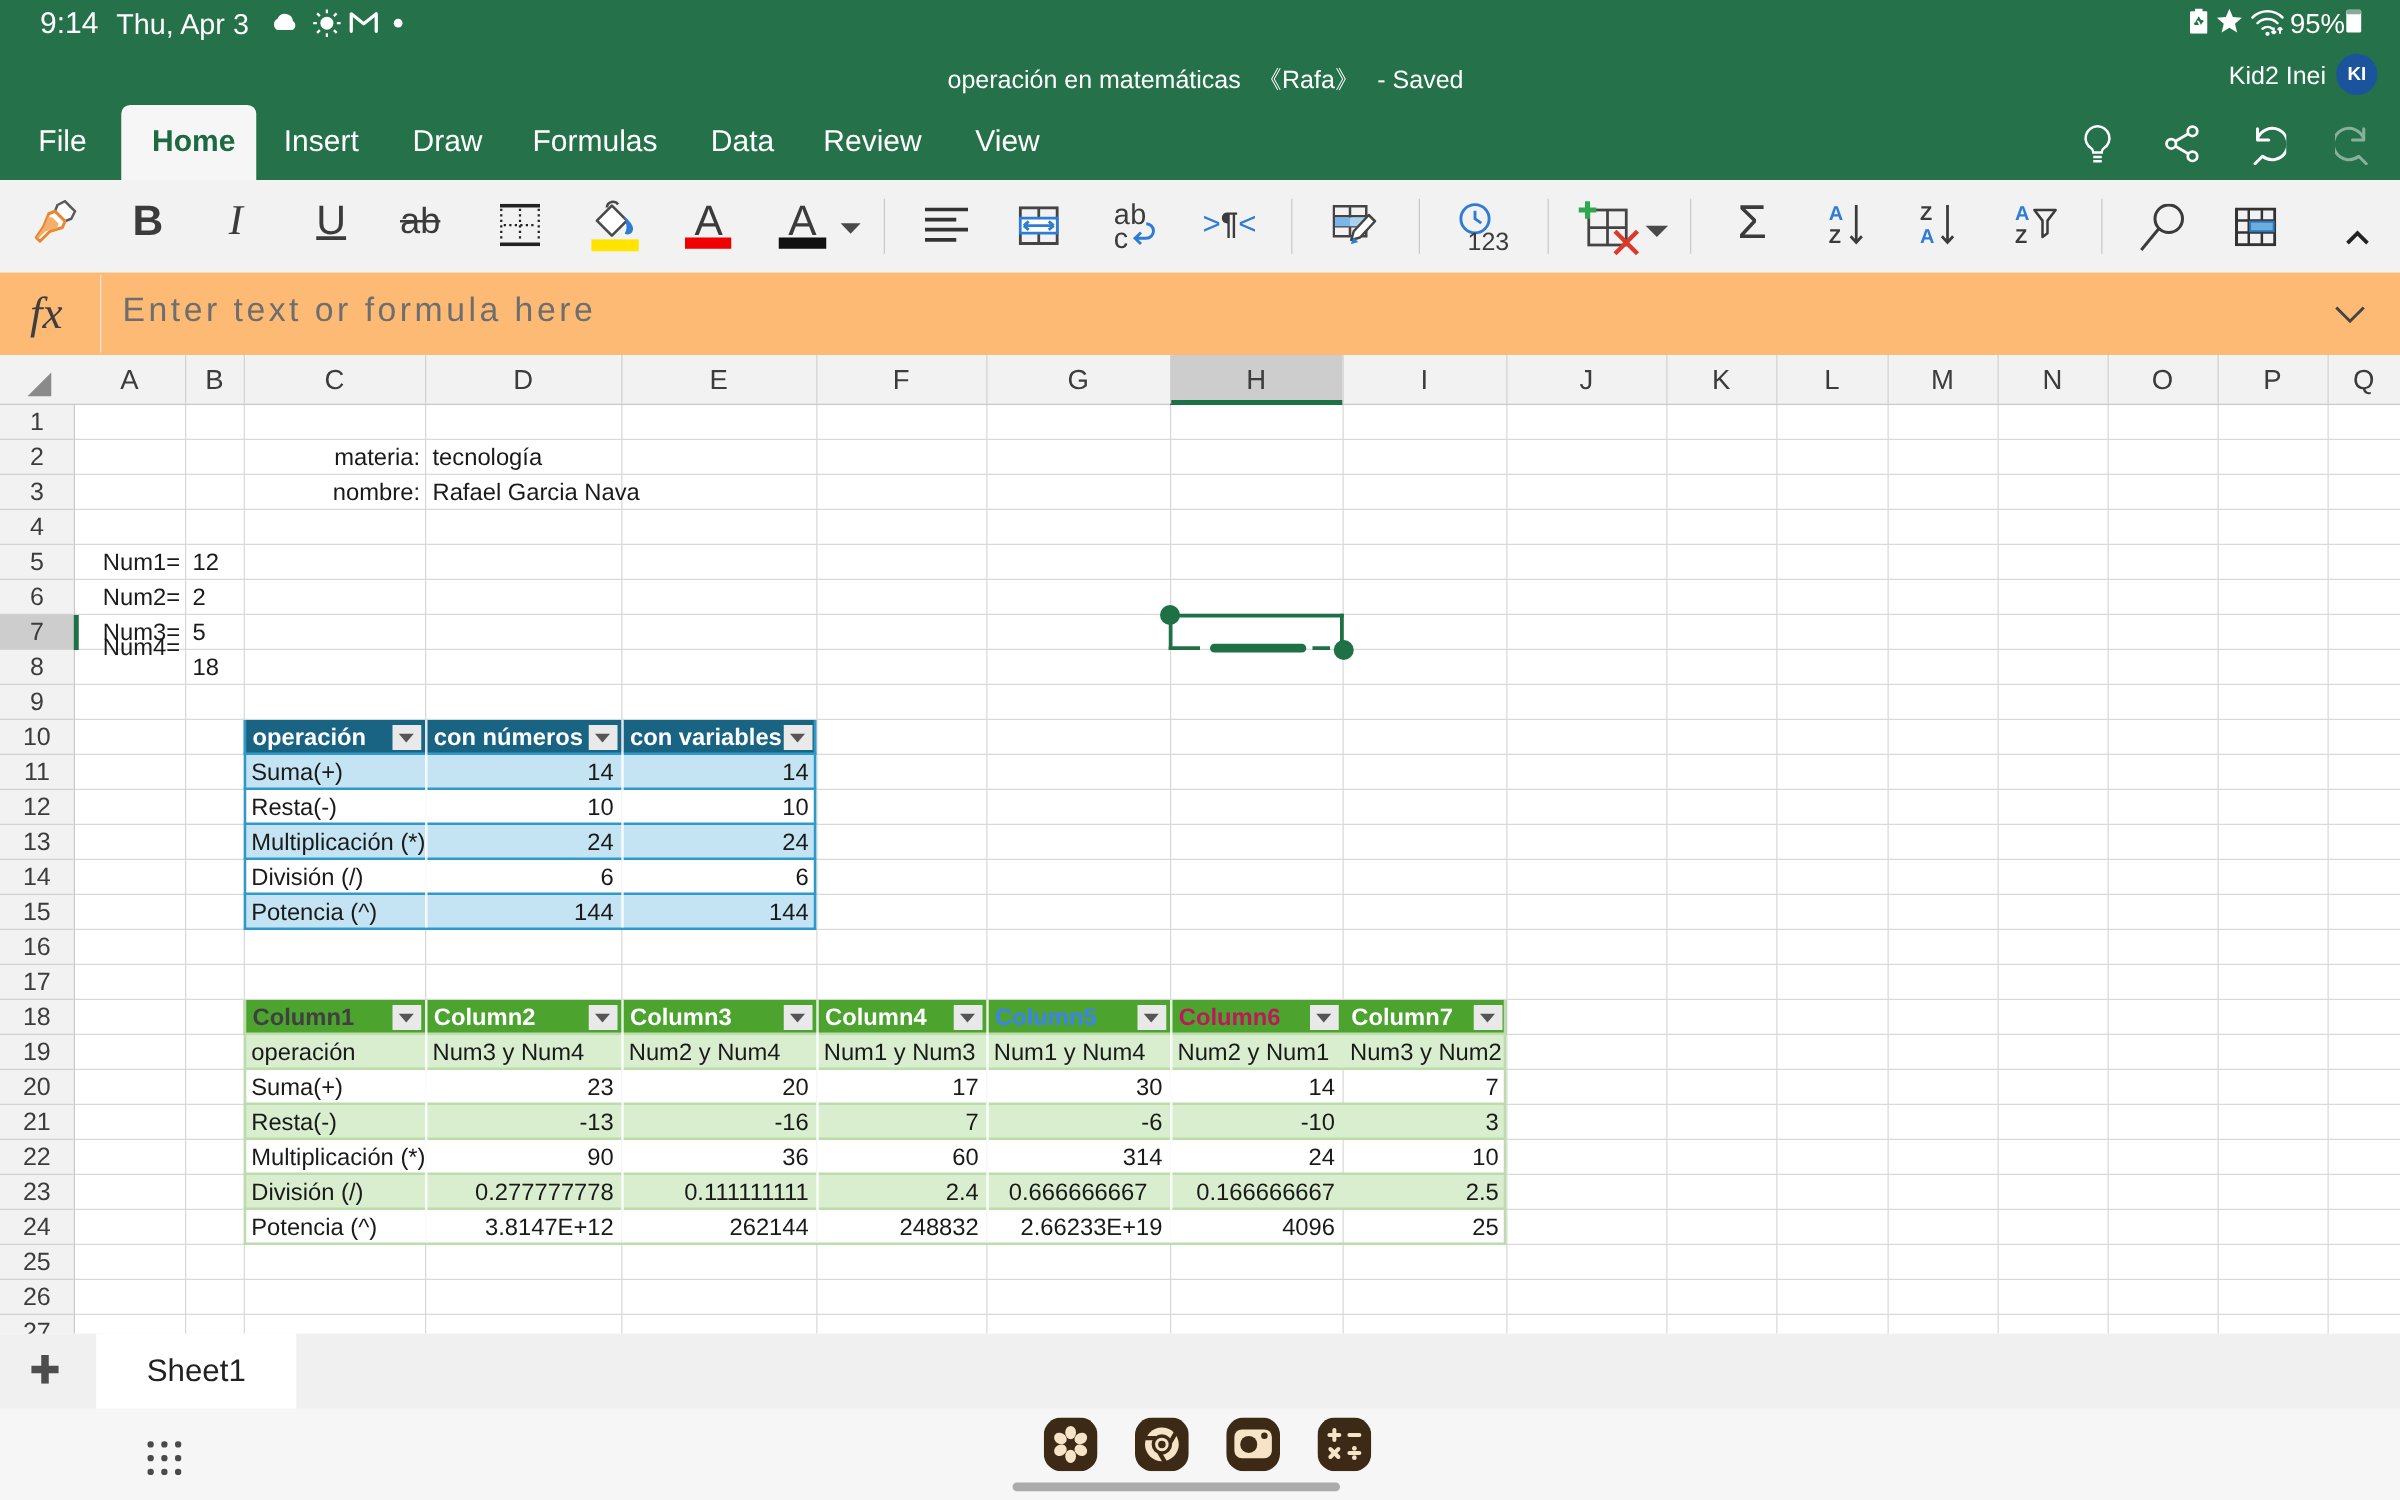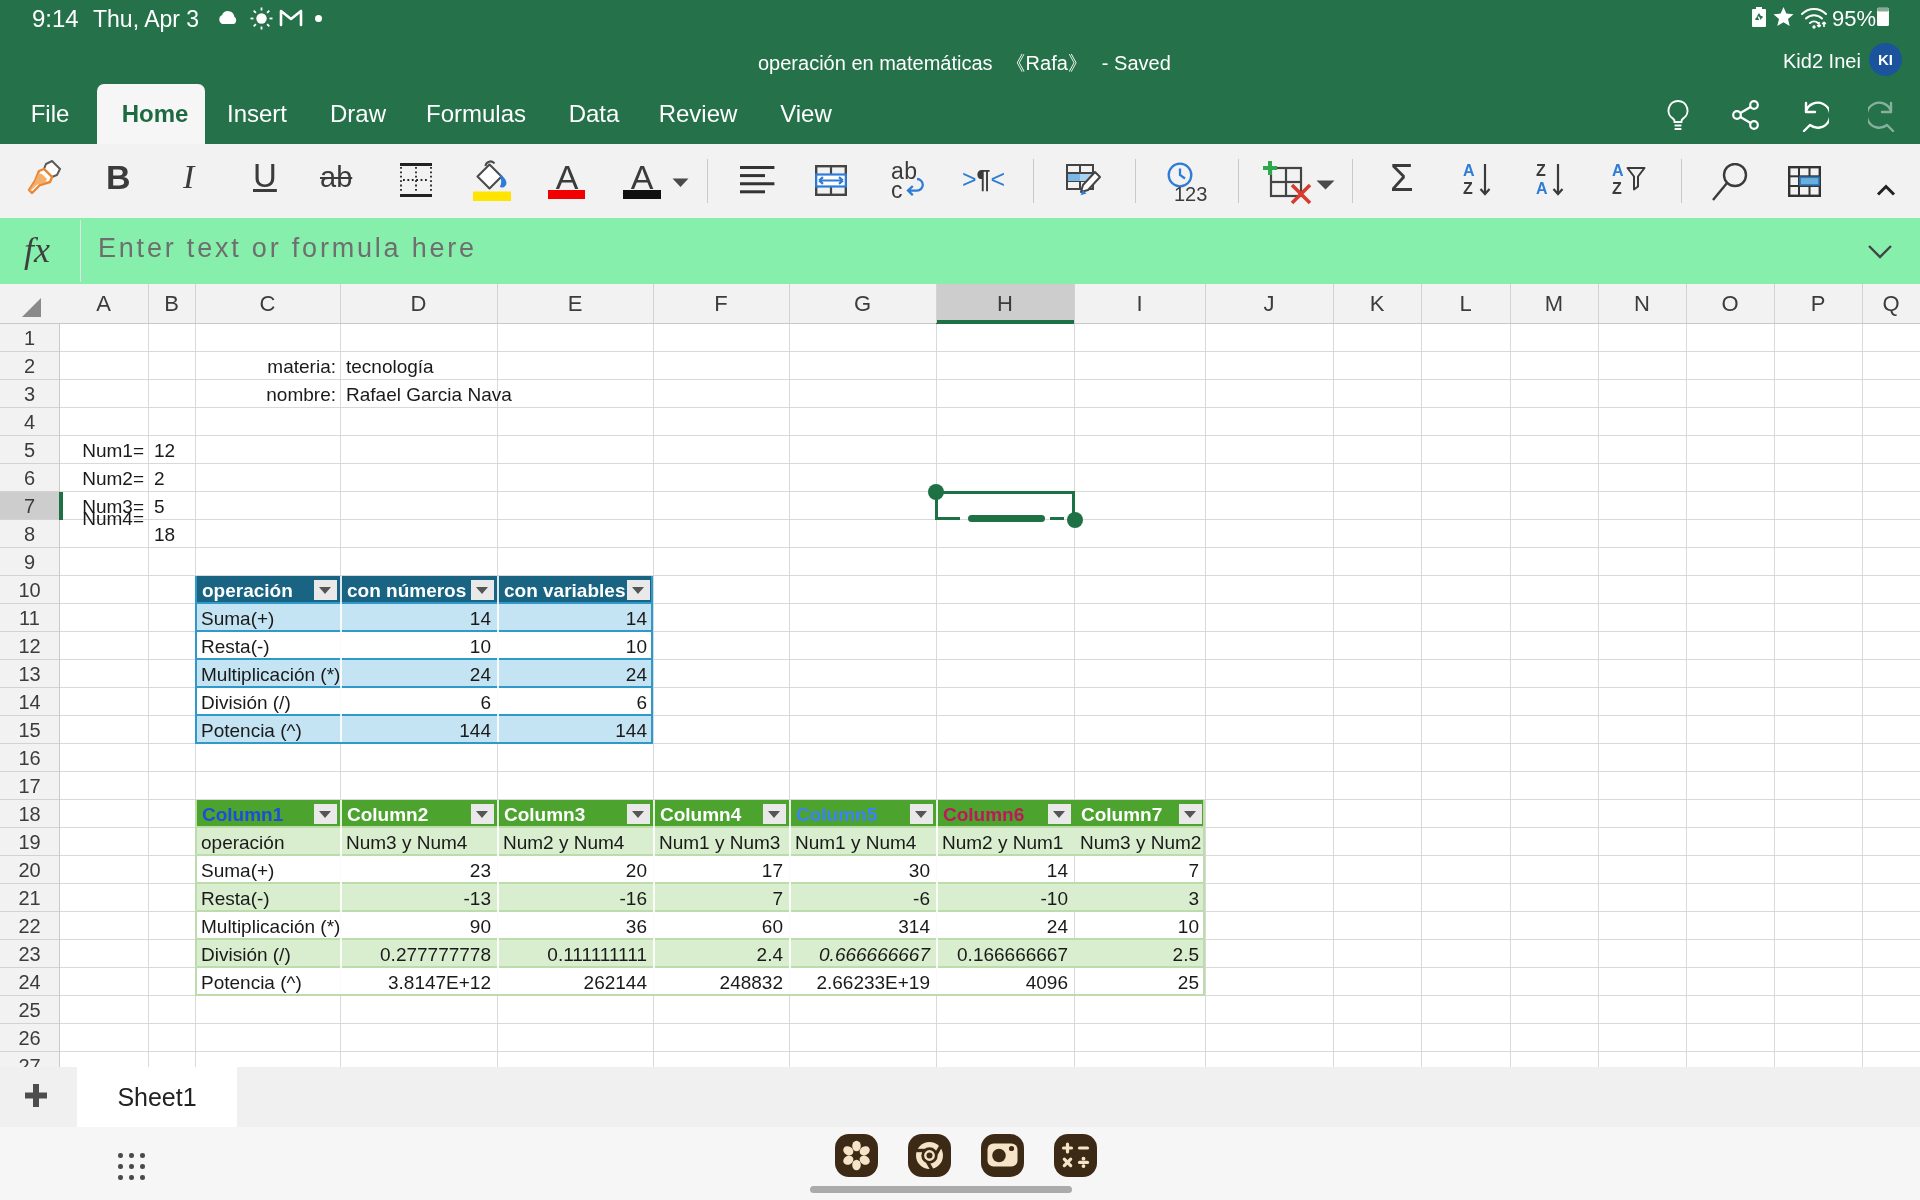--- a/index.html
+++ b/index.html
@@ -2,21 +2,21 @@
 <html><head><meta charset="utf-8"><style>
 *{margin:0;padding:0;box-sizing:border-box;}
 html,body{width:1920px;height:1200px;overflow:hidden;}
 body{font-family:"Liberation Sans",sans-serif;position:relative;background:#fff;}
 .abs{position:absolute;}
 .greenbar{position:absolute;left:0;top:0;width:1920px;height:144px;background:#25714a;}
 .wtxt{position:absolute;color:#fff;white-space:nowrap;}
 .tab{position:absolute;top:84px;height:60px;line-height:60px;font-size:24px;color:#fff;white-space:nowrap;}
 .toolbar{position:absolute;left:0;top:144px;width:1920px;height:74px;background:#f2f2f2;}
 .tsep{position:absolute;top:15px;width:1px;height:44px;background:#c9c9c9;}
-.fxbar{position:absolute;left:0;top:218px;width:1920px;height:66px;background:#86efac;}
+.fxbar{position:absolute;left:0;top:218px;width:1920px;height:66px;background:#fdba74;}
 .sheet{position:absolute;left:0;top:284px;width:1920px;height:783px;background:#fff;overflow:hidden;}
 .cl{position:absolute;top:0;height:40px;line-height:40px;text-align:center;font-size:22px;color:#3c3c3c;}
 .rn{position:absolute;left:0;width:59px;height:28px;line-height:28px;text-align:center;font-size:20px;color:#3c3c3c;}
 .cell{position:absolute;height:28px;line-height:29px;font-size:19px;color:#1a1a1a;white-space:nowrap;}
 .b{font-weight:bold;}
 .drop{position:absolute;width:23px;height:20px;background:#e9e9e9;}
 .drop:after{content:"";position:absolute;left:5px;top:7px;width:0;height:0;border-left:6.5px solid transparent;border-right:6.5px solid transparent;border-top:7px solid #555;}
 svg{display:block;}
 </style></head><body>
 <div class="greenbar"></div>
@@ -447,21 +447,21 @@
 <div class="abs" style="left:195px;top:654px;width:1010px;height:2px;background:#bcdcab;"></div>
 <div class="abs" style="left:195px;top:682px;width:1010px;height:2px;background:#bcdcab;"></div>
 <div class="abs" style="left:195px;top:710px;width:1010px;height:2px;background:#bcdcab;"></div>
 <div class="abs" style="left:195px;top:516px;width:2px;height:196px;background:#bcdcab;"></div>
 <div class="abs" style="left:1203px;top:516px;width:2px;height:196px;background:#bcdcab;"></div>
 <div class="abs" style="left:340px;top:516px;width:2px;height:194px;background:rgba(255,255,255,0.85);"></div>
 <div class="abs" style="left:497px;top:516px;width:2px;height:194px;background:rgba(255,255,255,0.85);"></div>
 <div class="abs" style="left:653px;top:516px;width:2px;height:194px;background:rgba(255,255,255,0.85);"></div>
 <div class="abs" style="left:789px;top:516px;width:2px;height:194px;background:rgba(255,255,255,0.85);"></div>
 <div class="abs" style="left:936px;top:516px;width:2px;height:194px;background:rgba(255,255,255,0.85);"></div>
-<div class="cell b" style="left:202px;top:516px;color:#1d4ed8;">Column1</div>
+<div class="cell b" style="left:202px;top:516px;color:#404040;">Column1</div>
 <div class="drop" style="left:314px;top:520px;"></div>
 <div class="cell b" style="left:347px;top:516px;color:#fff;">Column2</div>
 <div class="drop" style="left:471px;top:520px;"></div>
 <div class="cell b" style="left:504px;top:516px;color:#fff;">Column3</div>
 <div class="drop" style="left:627px;top:520px;"></div>
 <div class="cell b" style="left:660px;top:516px;color:#fff;">Column4</div>
 <div class="drop" style="left:763px;top:520px;"></div>
 <div class="cell b" style="left:796px;top:516px;color:#3b82f6;">Column5</div>
 <div class="drop" style="left:910px;top:520px;"></div>
 <div class="cell b" style="left:943px;top:516px;color:#be185d;">Column6</div>
@@ -493,21 +493,21 @@
 <div class="cell " style="left:346px;top:628px;width:145px;text-align:right;">90</div>
 <div class="cell " style="left:503px;top:628px;width:144px;text-align:right;">36</div>
 <div class="cell " style="left:659px;top:628px;width:124px;text-align:right;">60</div>
 <div class="cell " style="left:795px;top:628px;width:135px;text-align:right;">314</div>
 <div class="cell " style="left:942px;top:628px;width:126px;text-align:right;">24</div>
 <div class="cell " style="left:1080px;top:628px;width:119px;text-align:right;">10</div>
 <div class="cell " style="left:201px;top:656px;width:133px;">División (/)</div>
 <div class="cell " style="left:346px;top:656px;width:145px;text-align:right;">0.277777778</div>
 <div class="cell " style="left:503px;top:656px;width:144px;text-align:right;">0.111111111</div>
 <div class="cell " style="left:659px;top:656px;width:124px;text-align:right;">2.4</div>
-<div class="cell " style="left:795px;top:656px;width:135px;text-align:right;font-style:italic;">0.666666667</div>
+<div class="cell " style="left:795px;top:656px;width:135px;text-align:center;">0.666666667</div>
 <div class="cell " style="left:942px;top:656px;width:126px;text-align:right;">0.166666667</div>
 <div class="cell " style="left:1080px;top:656px;width:119px;text-align:right;">2.5</div>
 <div class="cell " style="left:201px;top:684px;width:133px;">Potencia (^)</div>
 <div class="cell " style="left:346px;top:684px;width:145px;text-align:right;">3.8147E+12</div>
 <div class="cell " style="left:503px;top:684px;width:144px;text-align:right;">262144</div>
 <div class="cell " style="left:659px;top:684px;width:124px;text-align:right;">248832</div>
 <div class="cell " style="left:795px;top:684px;width:135px;text-align:right;">2.66233E+19</div>
 <div class="cell " style="left:942px;top:684px;width:126px;text-align:right;">4096</div>
 <div class="cell " style="left:1080px;top:684px;width:119px;text-align:right;">25</div>
 <div class="abs" style="left:936px;top:207px;width:139px;height:3px;background:#1e7145;"></div>

